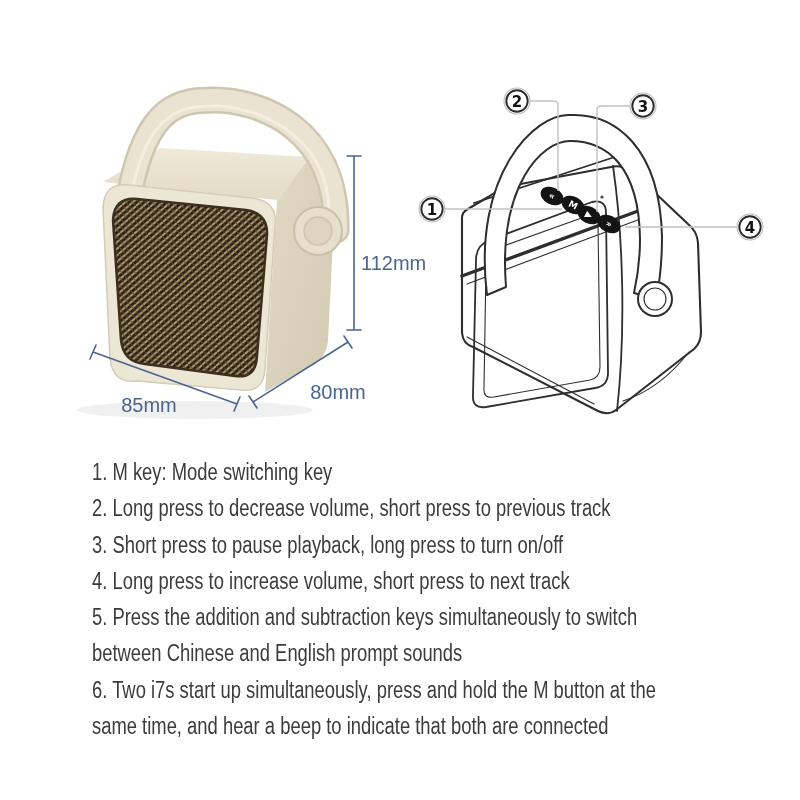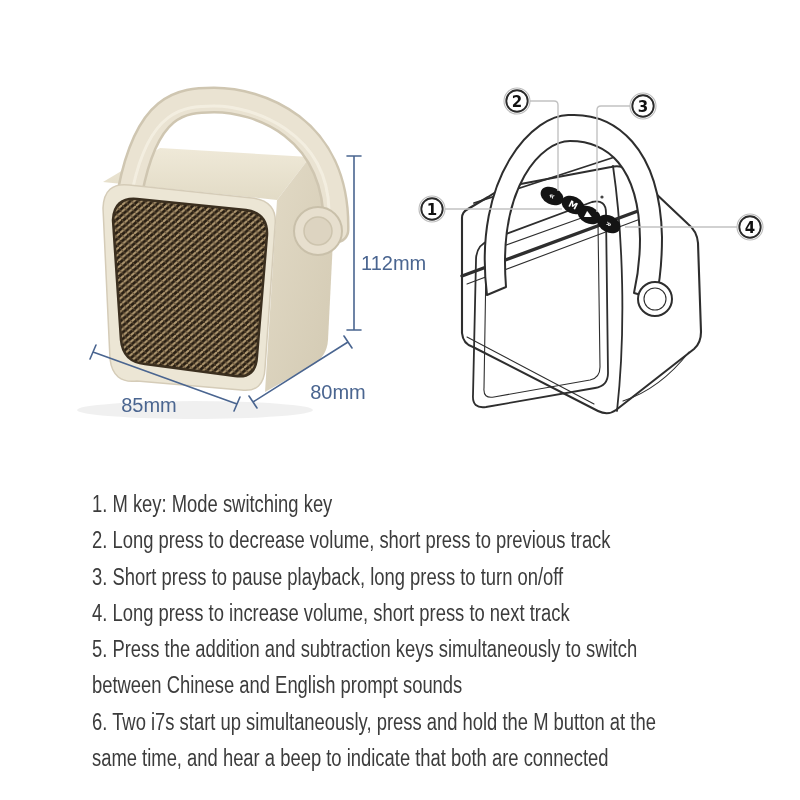--- a/index.html
+++ b/index.html
@@ -13,21 +13,21 @@
   .d-line{fill:none;stroke:var(--ink);stroke-width:1.8;stroke-linecap:round;stroke-linejoin:round;}
   .d-thick{stroke-width:3.4;}
   .d-thin{stroke-width:1.1;}
   .d-fill{fill:#ffffff;stroke:var(--ink);stroke-width:2.1;stroke-linejoin:round;}
   .leader{fill:none;stroke:var(--leader);stroke-width:1.4;stroke-linejoin:round;}
   .callout-ring-outer{fill:#ffffff;stroke:#bcbcbc;stroke-width:1.1;}
   .callout-ring{fill:none;stroke:#2a2a2a;stroke-width:1.9;}
   .callout-num{font:bold 15px "DejaVu Sans",sans-serif;fill:#111;text-anchor:middle;}
   .btn-glyph{font:bold 9px "DejaVu Sans",sans-serif;fill:#ffffff;text-anchor:middle;}
   #instructions{position:absolute;left:92px;top:454px;color:var(--text);
-                font-size:23px;margin-top:32px;}
+                font-size:23px;}
   .iline{line-height:36.3px;white-space:nowrap;transform:scaleX(0.8);transform-origin:0 0;}
 </style>
 </head>
 <body>
 
 <div id="page">
 
   <svg id="photo-svg" width="395" height="365" viewBox="0 0 395 365">
     <defs>
       <pattern id="mesh" width="7" height="7" patternUnits="userSpaceOnUse" patternTransform="rotate(4)">

